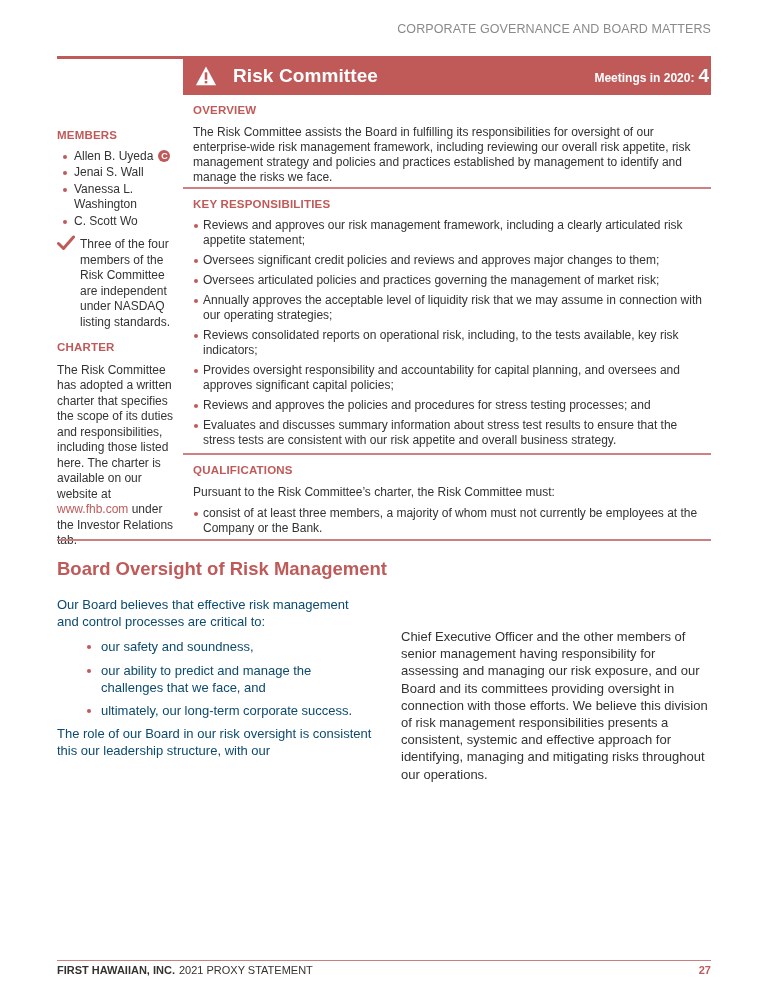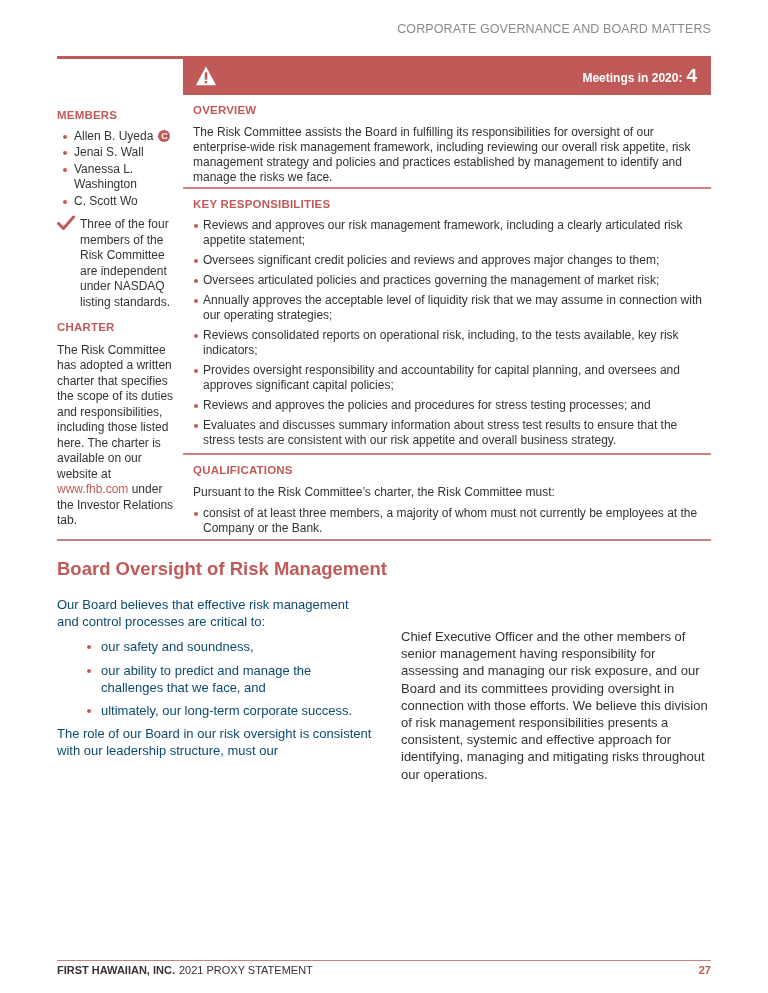--- a/index.html
+++ b/index.html
@@ -12,25 +12,25 @@
   }
 
   .top-rule { position: absolute; left: 57px; top: 56px; width: 127px; height: 3px; background: #c05a59; }
 
   .header-bar {
     position: absolute; left: 183px; top: 56px; width: 528px; height: 39px;
     background: #c05a59; color: #ffffff; display: flex; align-items: center;
   }
   .header-bar .warn-icon { width: 22px; height: 22px; margin-left: 12px; margin-right: 16px; display: block; }
   .header-bar .title { font-size: 19px; font-weight: bold; letter-spacing: 0.1px; }
-  .header-bar .meetings { margin-left: auto; margin-right: 14px; font-size: 12px; font-weight: bold; display: flex; align-items: baseline; text-align: center; }
+  .header-bar .meetings { margin-left: auto; margin-right: 2px; font-size: 12px; font-weight: bold; display: flex; align-items: baseline; text-align: center; }
   .header-bar .meetings .count { font-size: 19px; margin-left: 4px; }
 
   
-  .sidebar { position: absolute; left: 57px; top: 108px; width: 122px; font-size: 12px; line-height: 15.5px; color: #333333; }
+  .sidebar { position: absolute; left: 57px; top: 128px; width: 122px; font-size: 12px; line-height: 15.5px; color: #333333; }
   .sec-label { font-size: 11.5px; font-weight: bold; color: #c05a59; letter-spacing: 0.2px; }
   .members { list-style: none; margin-top: 5px; }
   .members li { position: relative; padding-left: 17px; margin-bottom: 1px; }
   .members li::before { content: ""; position: absolute; left: 6px; top: 6px; width: 4px; height: 4px; border-radius: 50%; background: #c05a59; }
   .chair-badge {
     display: inline-block; width: 12px; height: 12px; border-radius: 50%; background: #c05a59; color: #fff;
     font-size: 9px; font-weight: bold; line-height: 12px; text-align: center; margin-left: 5px; vertical-align: 1px;
   }
   .indep { position: relative; padding-left: 23px; margin-top: 8px; }
   .indep .check-icon { position: absolute; left: 0; top: -2px; width: 18px; height: 16px; }
@@ -74,20 +74,21 @@
 <div class="running-head">CORPORATE GOVERNANCE AND BOARD MATTERS</div>
 
 <div class="top-rule"></div>
 
 <div class="header-bar">
   <svg class="warn-icon" viewBox="0 0 24 24">
     <path d="M12 1.5 L23 22 H1 Z" fill="#ffffff"></path>
     <rect x="10.6" y="8" width="2.8" height="8" fill="#c05a59"></rect>
     <rect x="10.6" y="17.5" width="2.8" height="2.6" fill="#c05a59"></rect>
   </svg>
+  <span class="title">Risk Committee</span>
   <span class="meetings">
     <span>Meetings in 2020:</span>
     <span class="count">4</span>
   </span>
 </div>
 
 <div class="sidebar">
   <div class="sec-label">MEMBERS</div>
   <ul class="members">
     <li><span>Allen B. Uyeda</span><span class="chair-badge">C</span></li>
@@ -140,21 +141,21 @@
 
 <div class="section-title">Board Oversight of Risk Management</div>
 
 <div class="col-left">
   <p>Our Board believes that effective risk management and control processes are critical to:</p>
   <ul>
     <li>our safety and soundness,</li>
     <li>our ability to predict and manage the challenges that we face, and</li>
     <li>ultimately, our long-term corporate success.</li>
   </ul>
-  <p class="second">The role of our Board in our risk oversight is consistent with our leadership structure, must our</p>
+  <p class="second">The role of our Board in our risk oversight is consistent this our leadership structure, with our</p>
 </div>
 
 <div class="col-right">
   <p>Chief Executive Officer and the other members of senior management having responsibility for assessing and managing our risk exposure, and our Board and its committees providing oversight in connection with those efforts. We believe this division of risk management responsibilities presents a consistent, systemic and effective approach for identifying, managing and mitigating risks throughout our operations.</p>
 </div>
 
 <div class="footer-rule"></div>
 <div class="footer">
   <span class="company">FIRST HAWAIIAN, INC.</span>
   <span class="doc">2021 PROXY STATEMENT</span>

